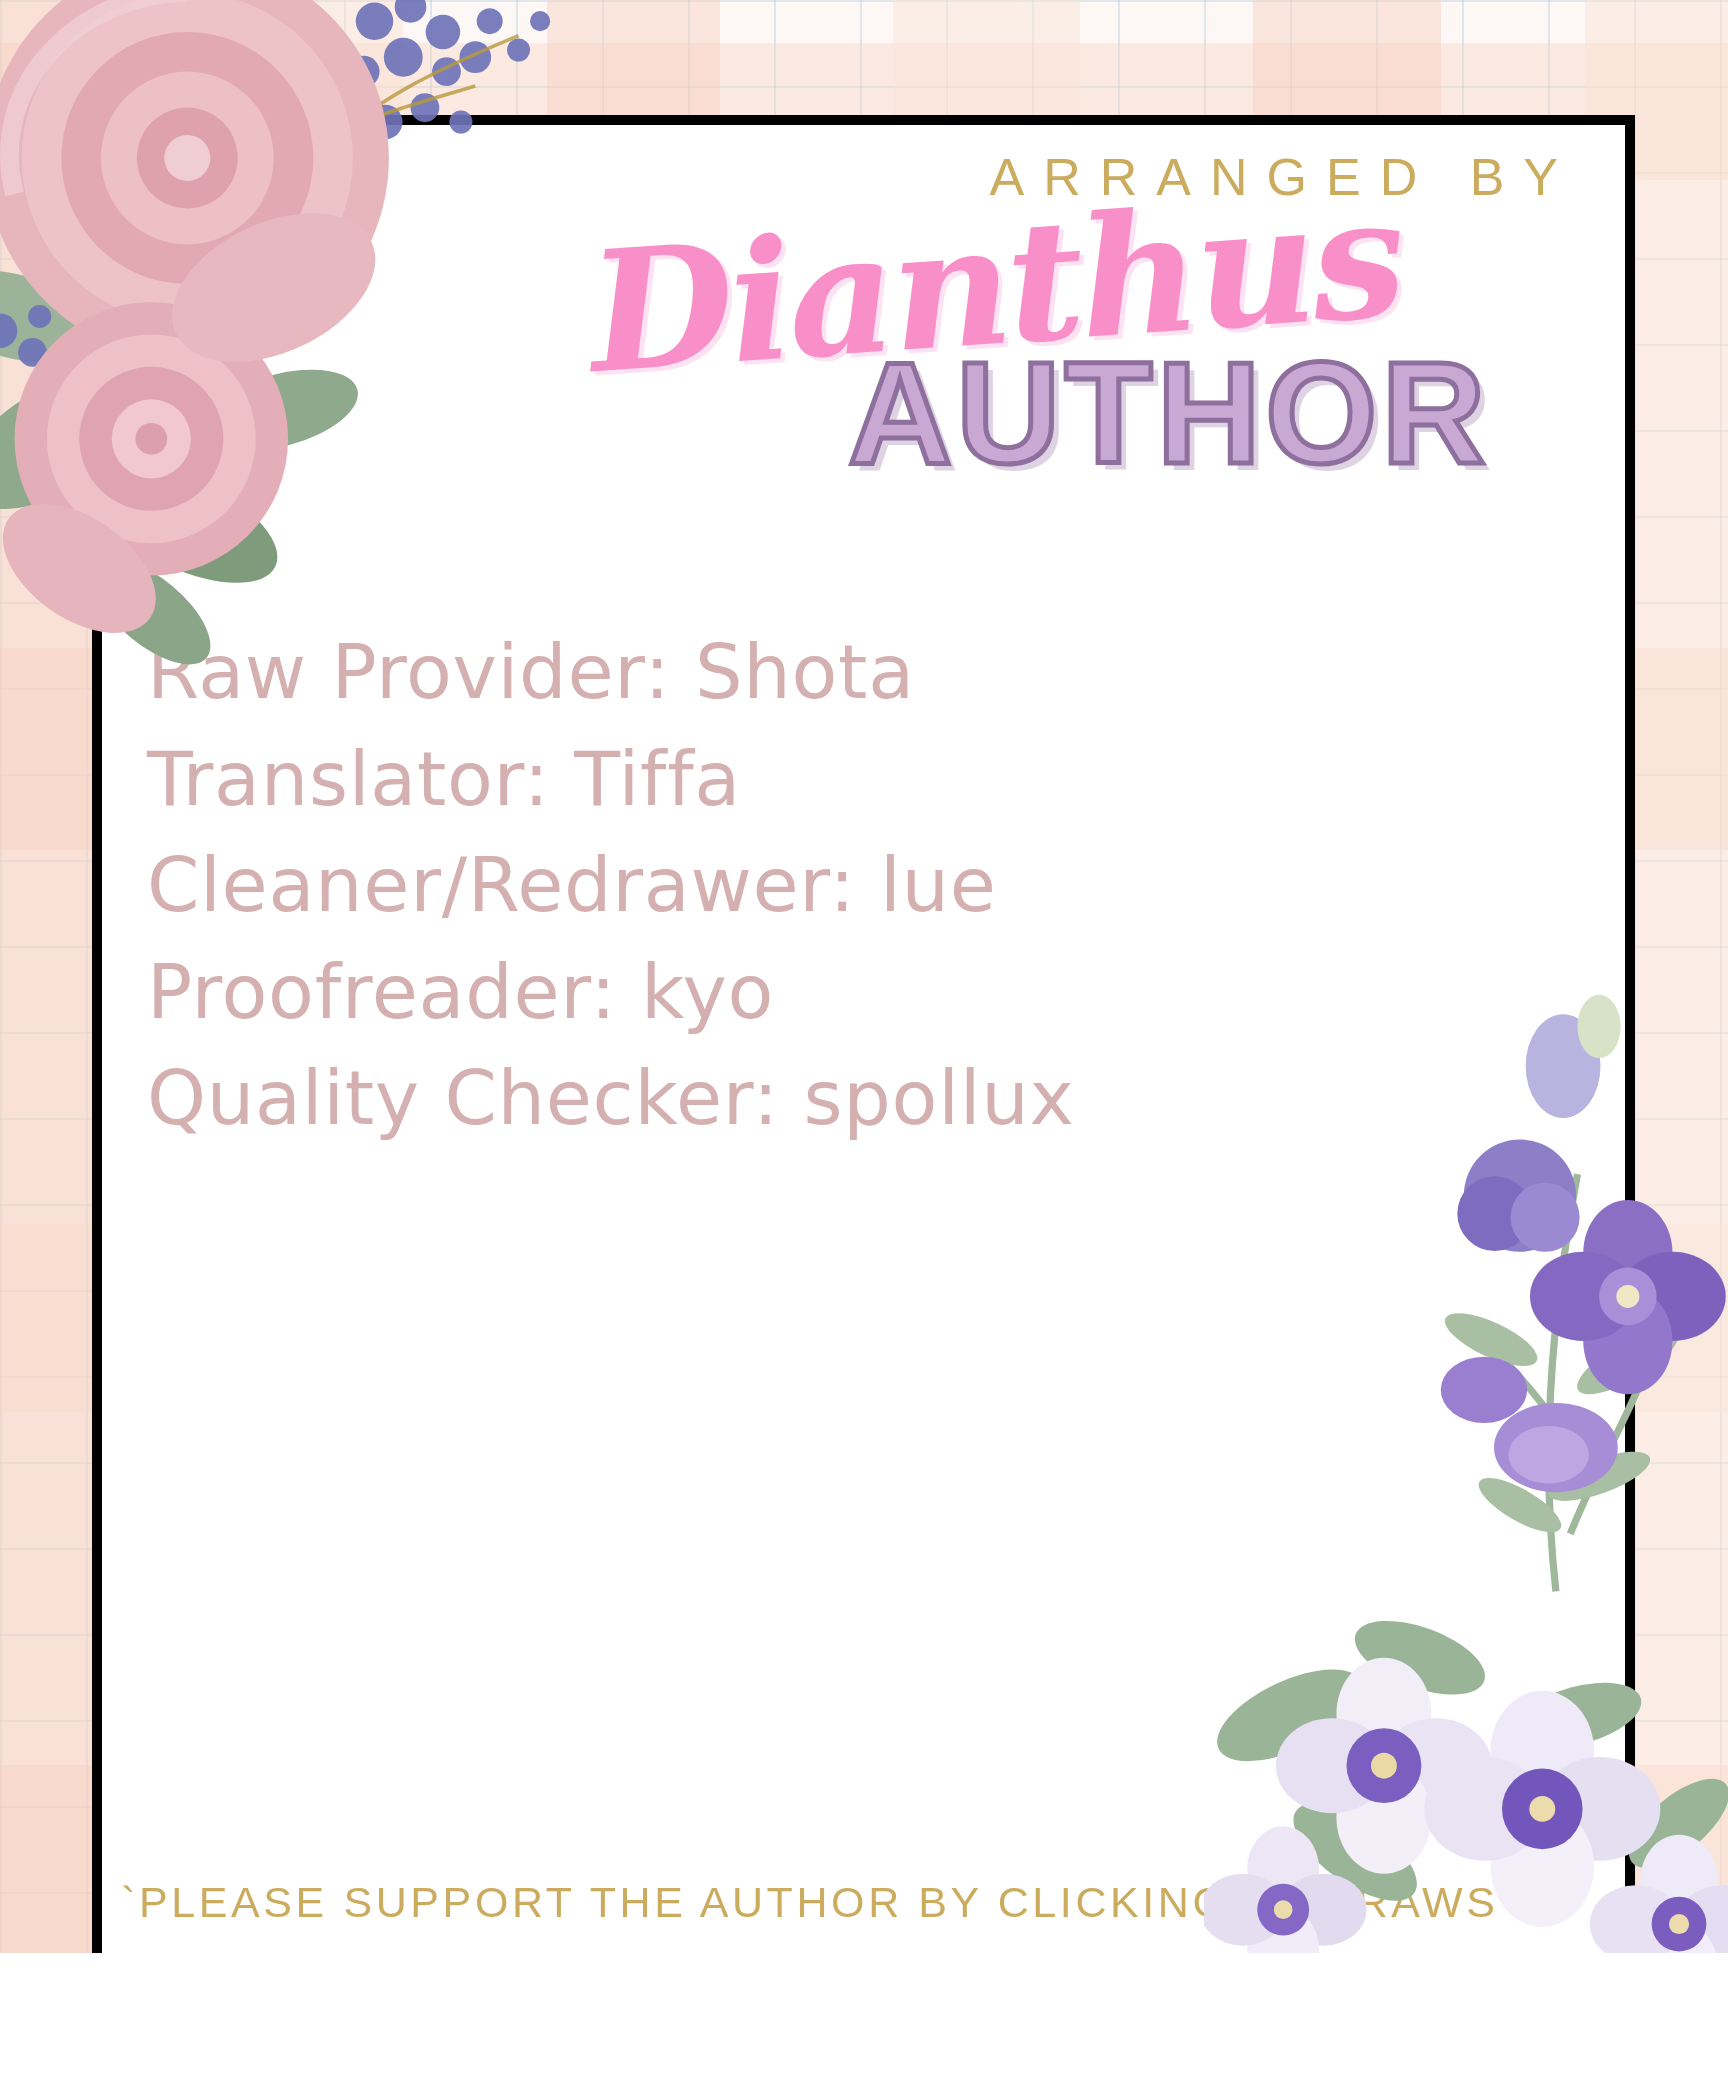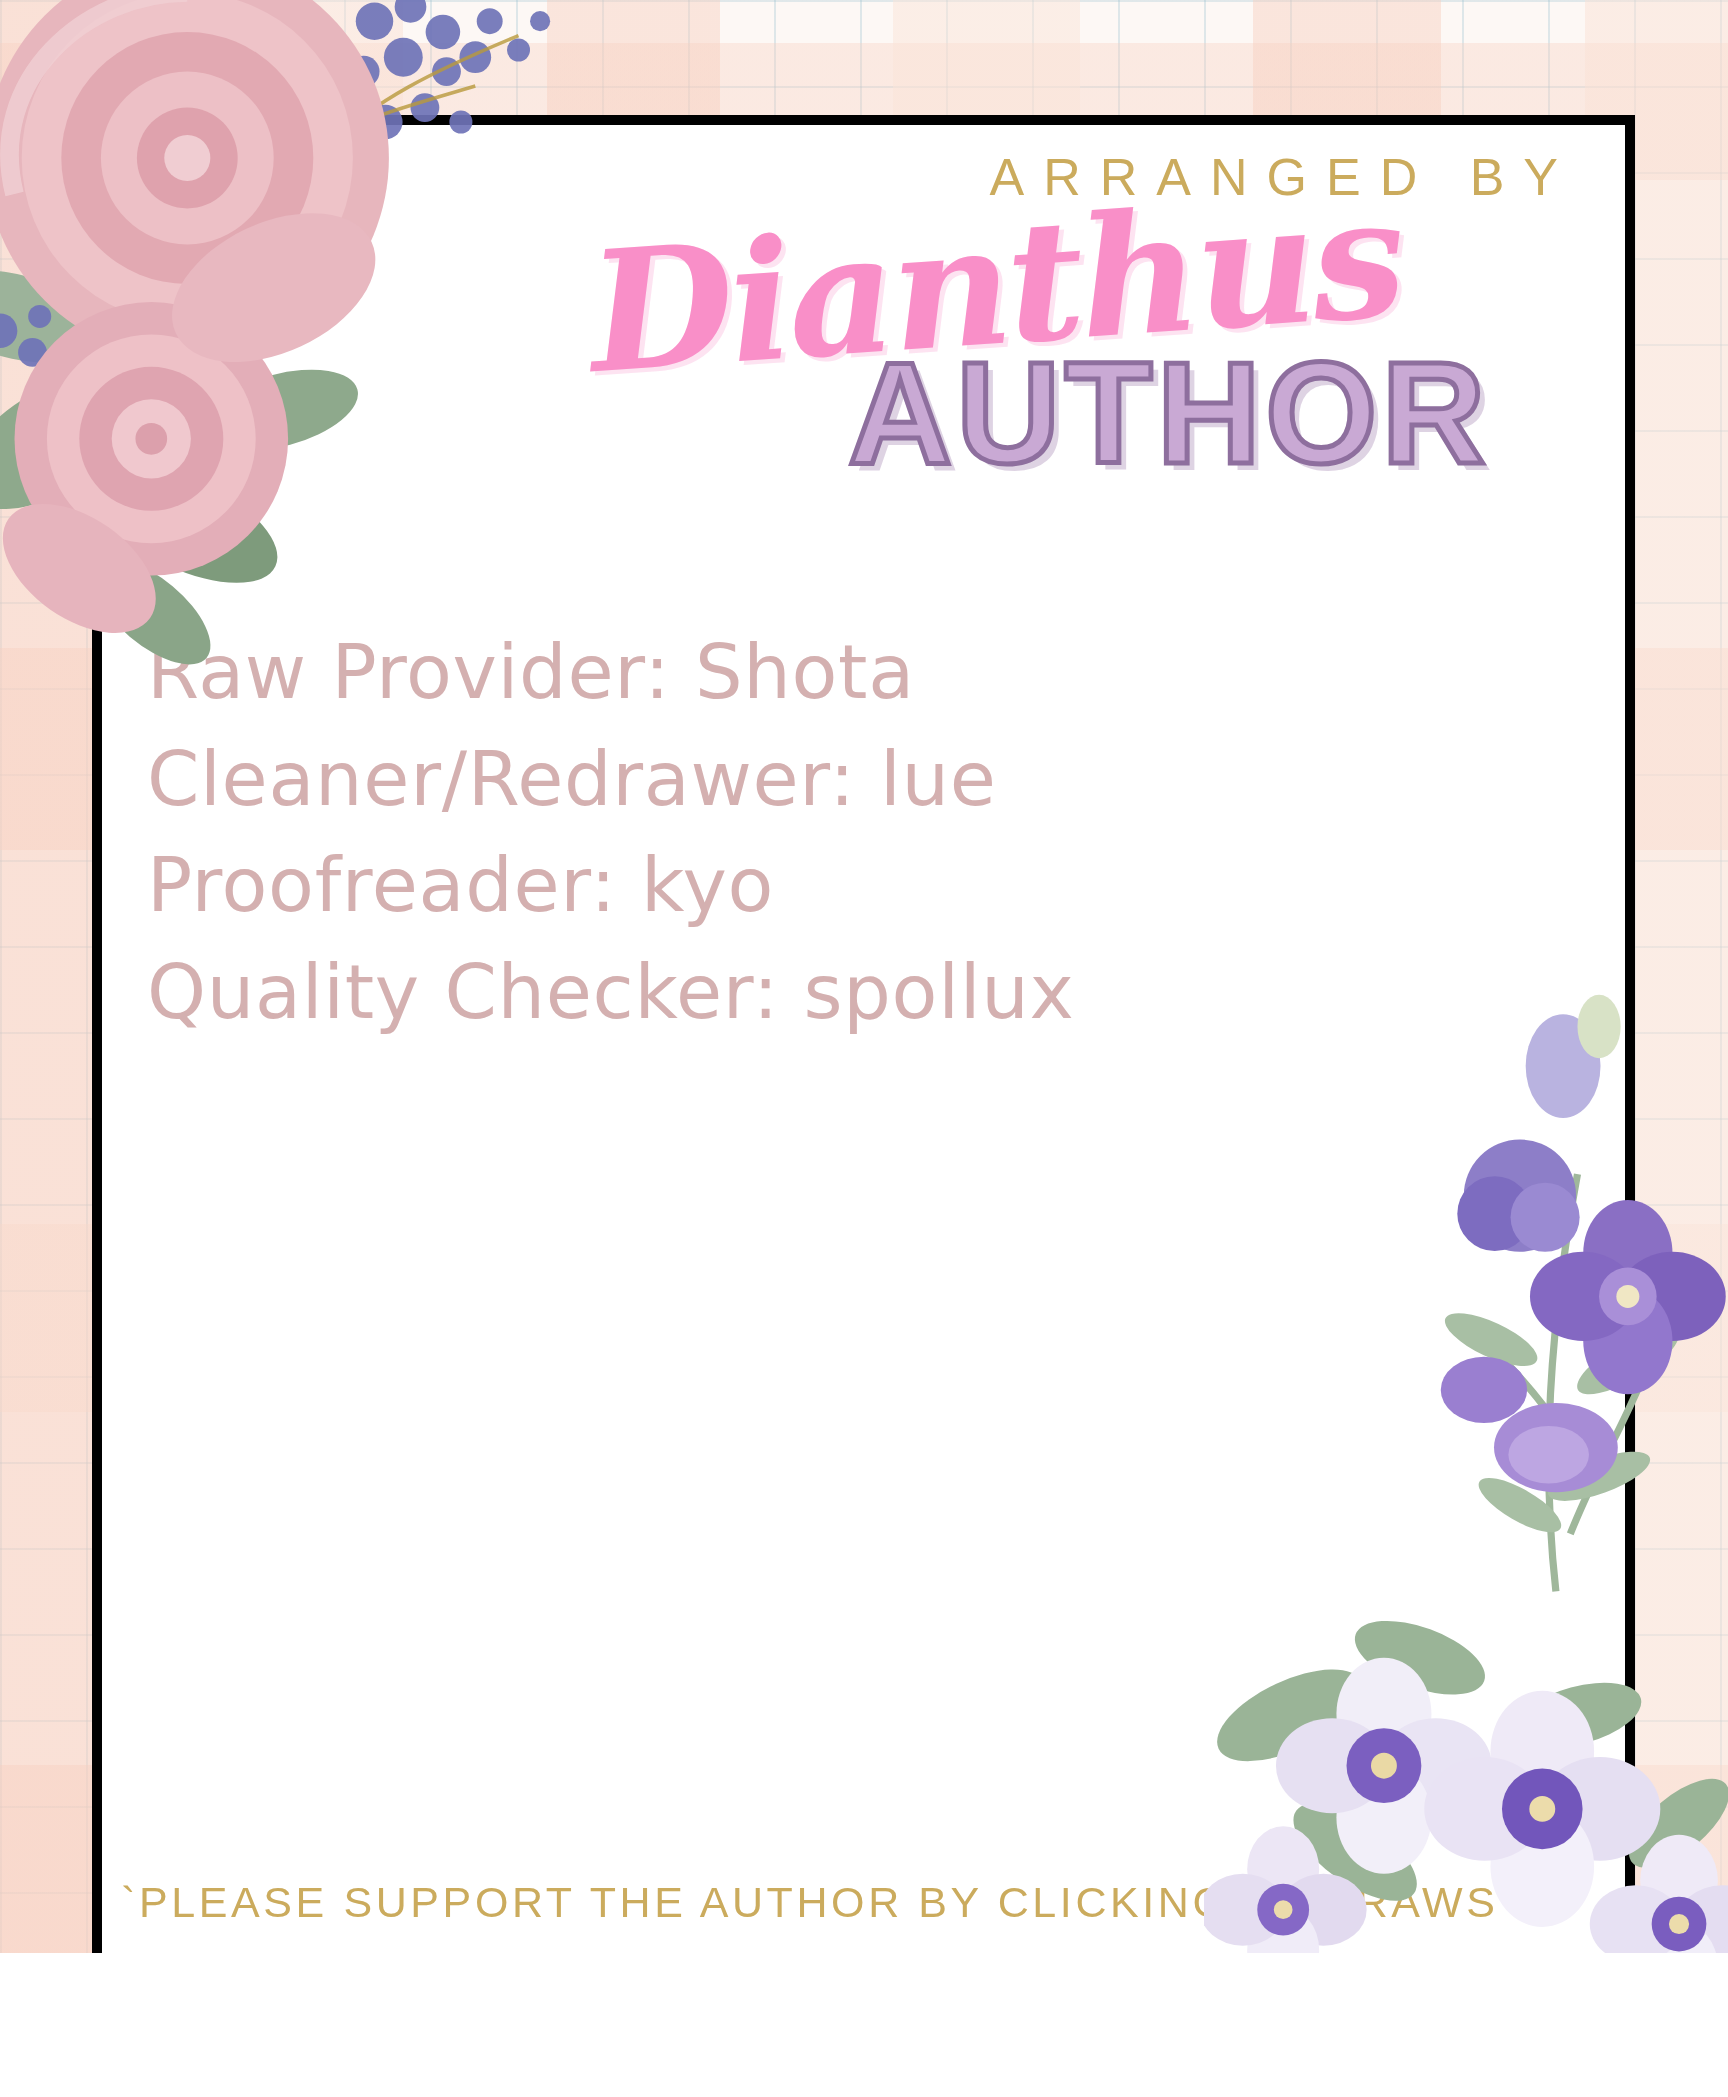--- a/index.html
+++ b/index.html
@@ -187,20 +187,21 @@
   <div class="content">
 
     <div class="arranged-by">ARRANGED BY</div>
 
     <div class="brand-script">Dianthus</div>
 
     <div class="brand-block">AUTHOR</div>
 
     <div class="credits">
       <div class="credit-line">Raw Provider: Shota</div>
+      <div class="credit-line">Translator: Tiffa</div>
       <div class="credit-line">Cleaner/Redrawer: lue</div>
       <div class="credit-line">Proofreader: kyo</div>
       <div class="credit-line">Quality Checker: spollux</div>
     </div>
 
     <div class="support-note">`PLEASE SUPPORT THE AUTHOR BY CLICKING THE RAWS</div>
   </div>
 
   <svg class="floral roses-tl" viewBox="0 0 920 1000">
 

